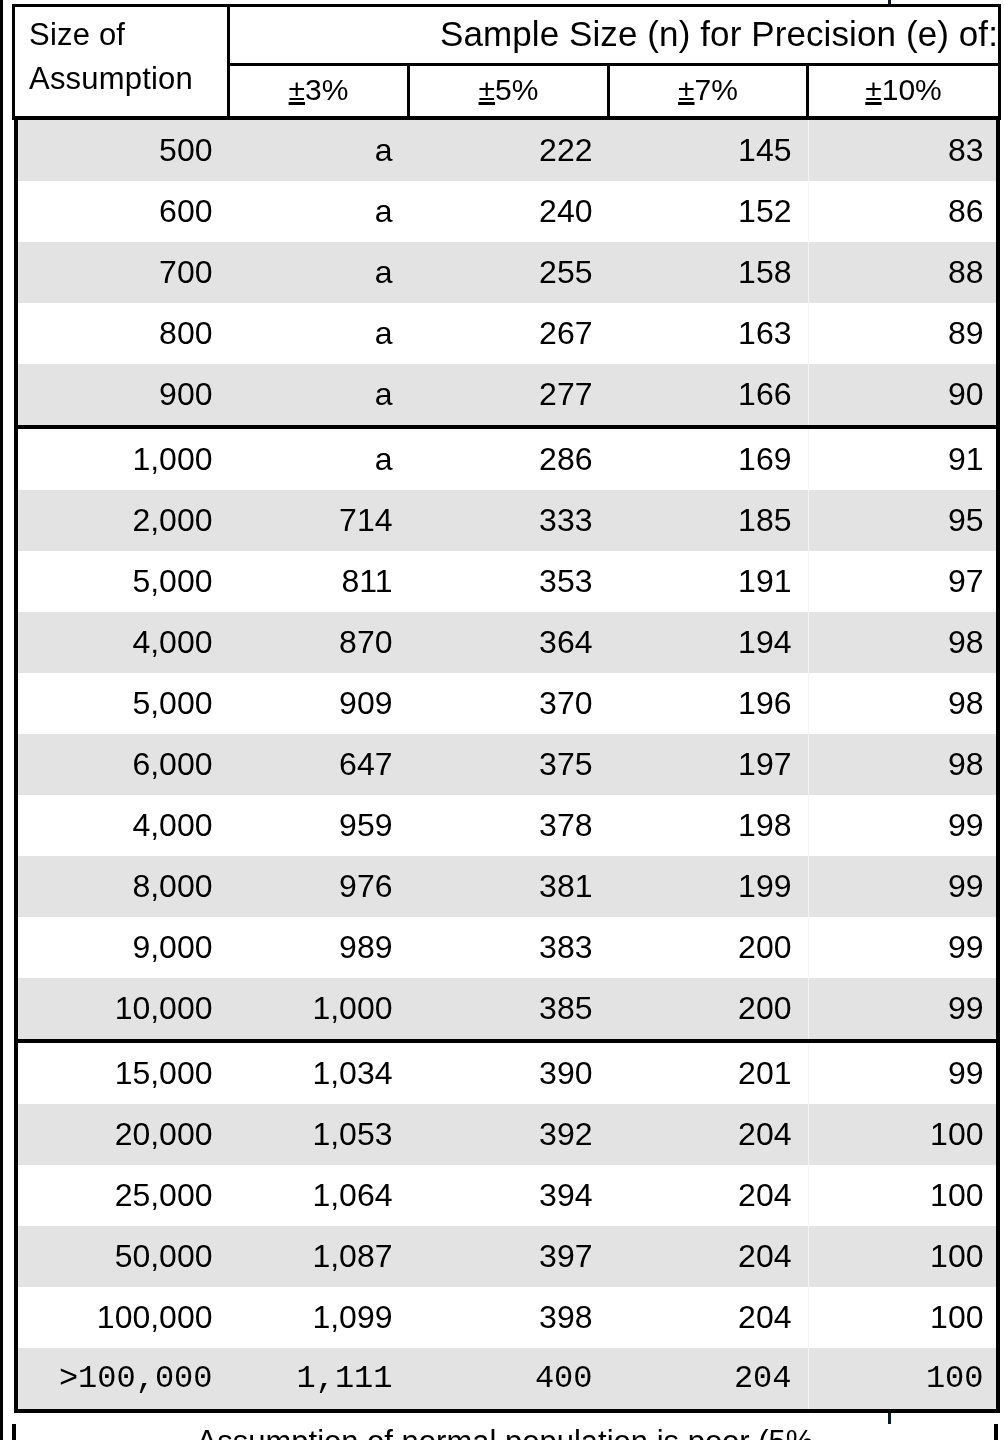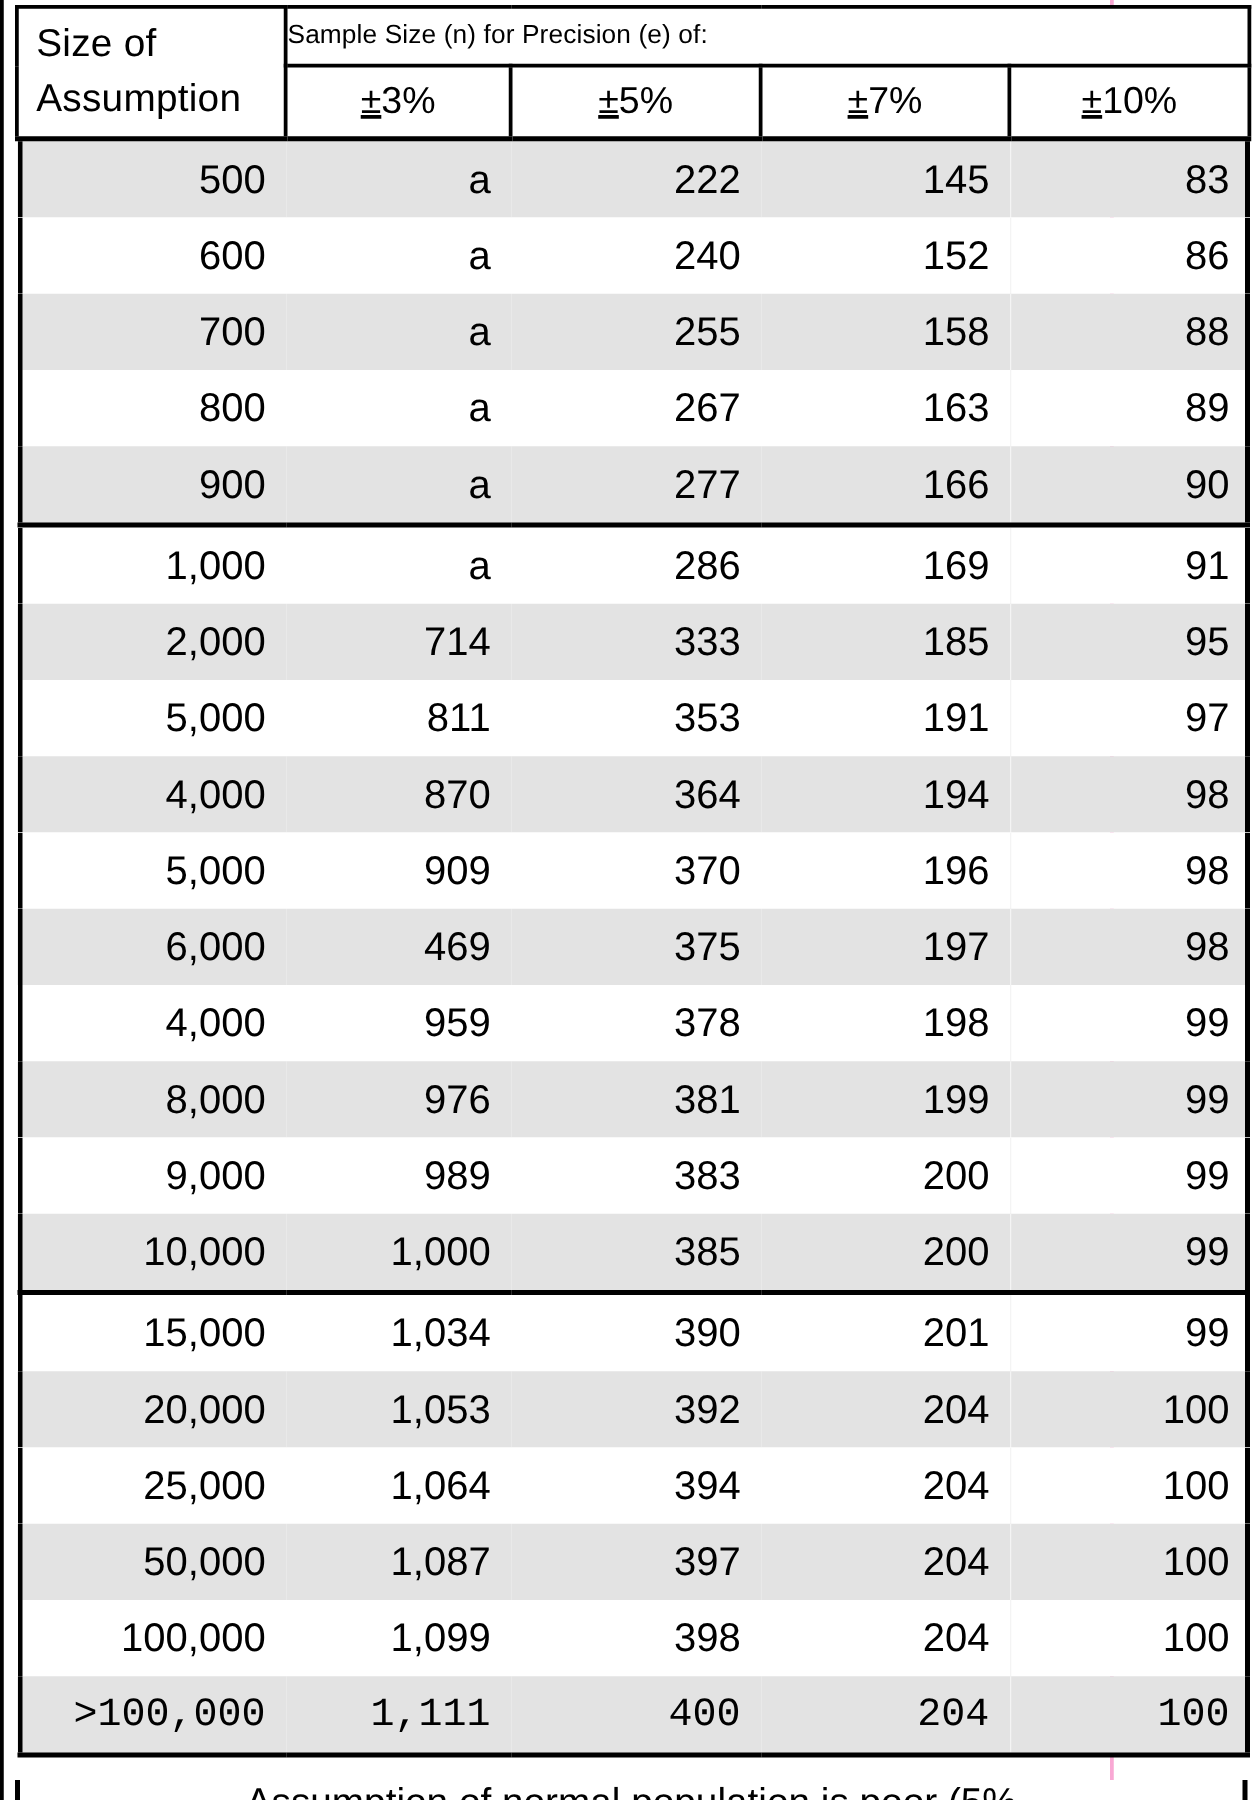--- a/index.html
+++ b/index.html
@@ -15,21 +15,21 @@
     color: #000000;
   }
 
   
   #page {
     position: relative;
     width: 891px;
     height: 1440px;
     box-sizing: border-box;
     border-left: 3px solid #000;
-    border-right: 3px solid #f9a8d4;
+    border-right: 3px solid #0f172a;
     background: #fff;
   }
 
   #table-frame {
     position: absolute;
     left: 9px;
     top: 4px;
     width: 986px;
     box-sizing: border-box;
   }
@@ -57,22 +57,22 @@
   .hdr-pop {
     font-size: 31px;
     text-align: left;
     vertical-align: top;
     padding: 6px 0 8px 14px;
     line-height: 1.42;
     letter-spacing: 0.2px;
   }
   .hdr-pop .l1, .hdr-pop .l2 { display: block; white-space: nowrap; }
   .hdr-span {
-    font-size: 21px;
-    text-align: left;
+    font-size: 35px;
+    text-align: right;
     vertical-align: middle;
     padding: 7px 0 9px 0;
     letter-spacing: 0.1px;
     white-space: nowrap;
   }
   .hdr-prec {
     font-size: 30px;
     text-align: center;
     vertical-align: middle;
     padding: 7px 0 9px 0;
@@ -225,21 +225,21 @@
           </tr>
           <tr>
             <td class="edge-l">5,000</td>
             <td>909</td>
             <td>370</td>
             <td>196</td>
             <td class="cell-p10 edge-r">98</td>
           </tr>
           <tr class="shaded">
             <td class="edge-l">6,000</td>
-            <td>469</td>
+            <td>647</td>
             <td>375</td>
             <td>197</td>
             <td class="cell-p10 edge-r">98</td>
           </tr>
           <tr>
             <td class="edge-l">4,000</td>
             <td>959</td>
             <td>378</td>
             <td>198</td>
             <td class="cell-p10 edge-r">99</td>

